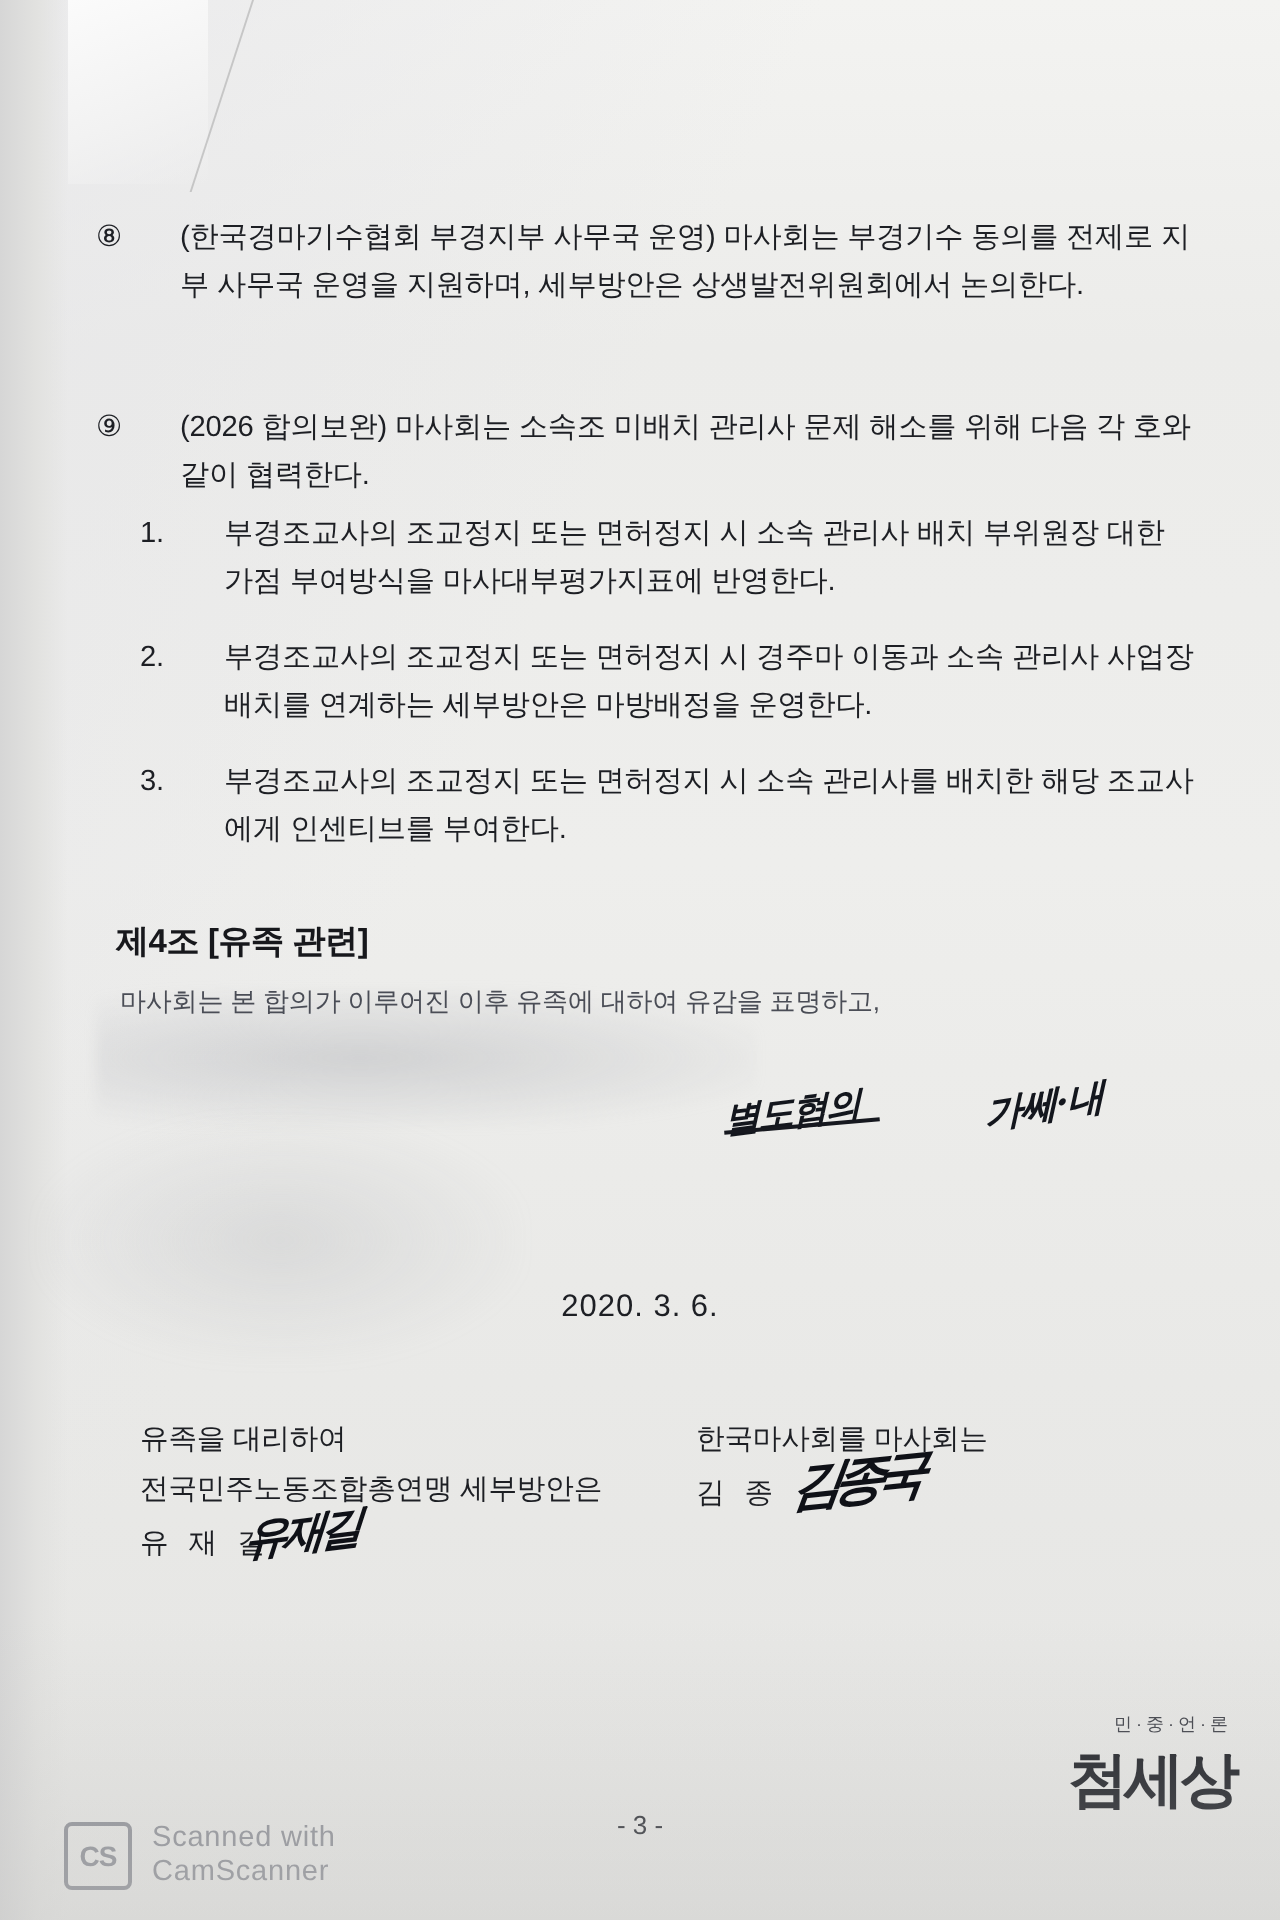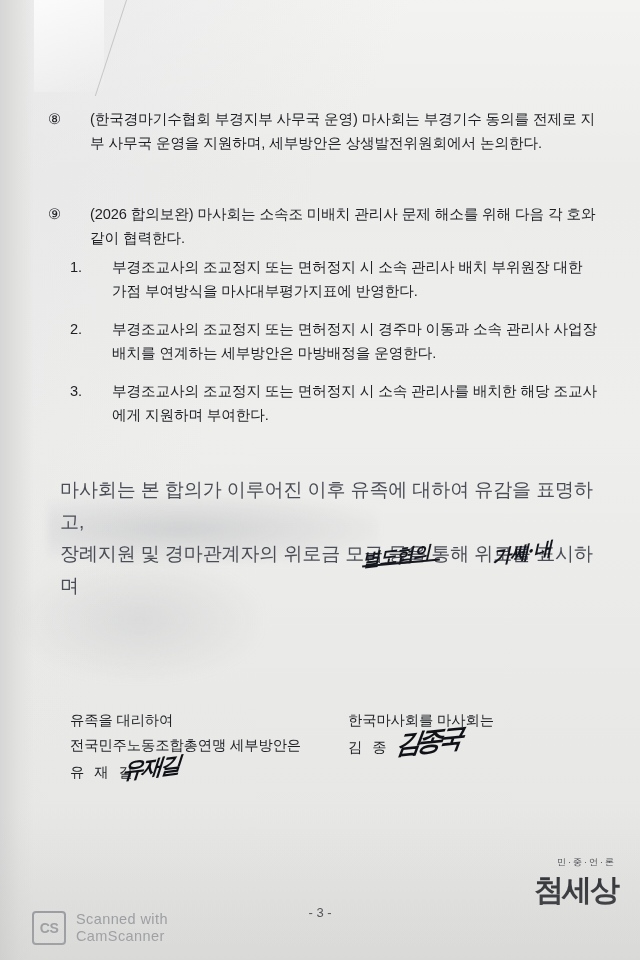--- a/index.html
+++ b/index.html
@@ -113,23 +113,23 @@
   #article-head {
     position: absolute;
     left: 58px; top: 460px;
     font-size: 16.5px;
     font-weight: bold;
     color: #17181c;
     letter-spacing: -0.2px;
   }
   #article-body {
     position: absolute;
-    left: 60px; top: 474px;
+    left: 60px; top: 490px;
     width: 540px;
-    font-size: 19px;
+    font-size: 13px;
     line-height: 1.68;
     color: #20222a;
     letter-spacing: -0.1px;
   }
   .faded { color: #4a4d56; }
 
   
   .hand {
     position: absolute;
     color: #13161d;
@@ -297,33 +297,34 @@
       <span class="body-text">부경조교사의 조교정지 또는 면허정지 시 소속 관리사 배치 부위원장 대한 가점 부여방식을 마사대부평가지표에 반영한다.</span>
     </div>
 
     <div class="item doc-text subitem" id="sub2">
       <span class="marker">2.</span>
       <span class="body-text">부경조교사의 조교정지 또는 면허정지 시 경주마 이동과 소속 관리사 사업장 배치를 연계하는 세부방안은 마방배정을 운영한다.</span>
     </div>
 
     <div class="item doc-text subitem" id="sub3">
       <span class="marker">3.</span>
-      <span class="body-text">부경조교사의 조교정지 또는 면허정지 시 소속 관리사를 배치한 해당 조교사에게 지원하며 부여한다.</span>
-    </div>
-
+      <span class="body-text">부경조교사의 조교정지 또는 면허정지 시 소속 관리사를 배치한 해당 조교사에게 인센티브를 부여한다.</span>
+    </div>
+
+    <div id="article-head">제4조 [유족 관련]</div>
 
     <div id="article-body">
       <div class="faded">마사회는 본 합의가 이루어진 이후 유족에 대하여 유감을 표명하고,</div>
-      <div class="faded">장례지원 및 경마관계자의 위로금 모금 등을 통해 위로를 표시하며</div>
     </div>
 
     <div class="hand" id="hand-ins1">별도협의</div>
     <div class="strike"></div>
     <div class="hand" id="hand-ins2">가쎄·내</div>
 
+    <div id="date-line">2020. 3. 6.</div>
 
     <div class="sigcol" id="sig-left">
       <div>유족을 대리하여</div>
       <div>전국민주노동조합총연맹 세부방안은</div>
       <div class="sig-name-row">
         <span class="sig-name">유 재 길</span>
         <span class="scribble" id="scribble-left">유재길</span>
       </div>
     </div>
 

